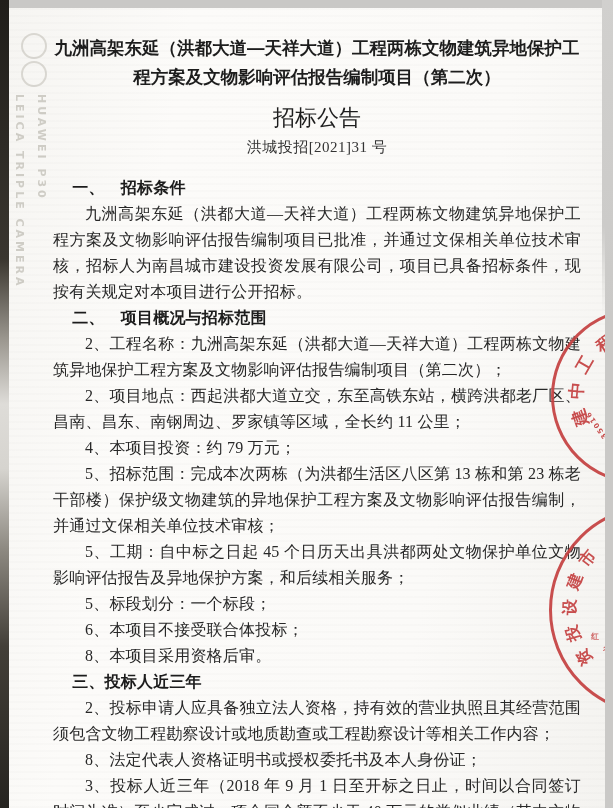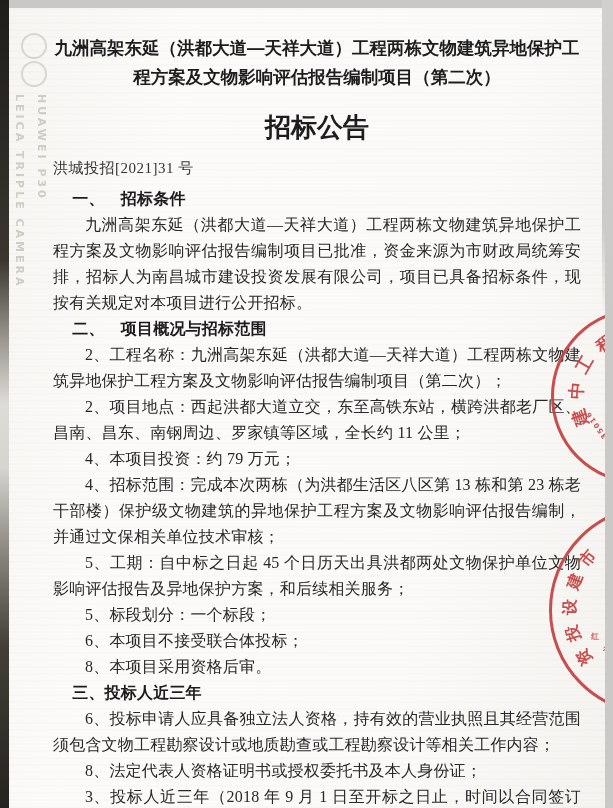--- a/index.html
+++ b/index.html
@@ -24,28 +24,28 @@
   .wm-ring.r2{left:12px;top:53px;}
   .wm-col{position:absolute;writing-mode:vertical-rl;color:#cfcdc6;font-weight:bold;
      font-family:"DejaVu Sans",sans-serif;font-size:11px;letter-spacing:3px;
      text-transform:uppercase;user-select:none;}
   .wm-a{left:26px;top:86px;}
   .wm-b{left:4px;top:86px;}
   
   .content{position:relative;z-index:1;padding:26px 24px 0 44px;color:#262626;}
   .doc-title{font-family:"Liberation Sans",sans-serif;font-size:17.5px;font-weight:bold;
      line-height:29px;text-align:center;color:#1d1d1d;}
-  .notice-type{font-family:"Liberation Sans",sans-serif;font-size:26px;font-weight:bold;
-     line-height:30px;text-align:center;margin-top:20px;color:#1d1d1d;}
-  .doc-number{font-size:15px;line-height:21px;text-align:left;margin-top:16px;
+  .notice-type{font-family:"Liberation Sans",sans-serif;font-size:22px;font-weight:normal;
+     line-height:30px;text-align:center;margin-top:11px;color:#1d1d1d;}
+  .doc-number{font-size:15px;line-height:21px;text-align:center;margin-top:4px;
      letter-spacing:0.5px;color:#333;}
   .sec{font-size:16px;line-height:26px;text-align:justify;margin:0;letter-spacing:0.2px;}
   .sec.h{font-family:"Liberation Sans",sans-serif;font-weight:bold;text-indent:1.2em;color:#1c1c1c;}
   .sec.p{text-indent:2em;color:#282828;}
-  .sec.first{margin-top:7px;}
+  .sec.first{margin-top:17px;}
   
   .seal{position:absolute;border-radius:50%;z-index:2;filter:blur(0.3px);opacity:0.93;}
   .seal-1{left:542px;top:300px;width:170px;height:170px;border:3px solid #c54242;}
   .seal-2{left:540px;top:497px;width:204px;height:204px;border:3.5px solid #c54242;}
   .seal .arc-ch{position:absolute;left:50%;top:50%;width:18px;height:18px;margin:-9px;
      color:#c54242;font-weight:bold;font-size:17px;line-height:18px;text-align:center;
      font-family:"Liberation Sans",sans-serif;}
   .seal-2 .arc-ch{font-size:16px;}
   .seal .serial{position:absolute;left:50%;top:50%;margin:-5px -20px;width:40px;text-align:center;
      color:#c54242;font-size:7px;font-weight:bold;letter-spacing:1.5px;
@@ -70,32 +70,32 @@
     <div class="wm-ring r2"></div>
     <div class="wm-col wm-a">HUAWEI P30</div>
     <div class="wm-col wm-b">LEICA TRIPLE CAMERA</div>
 
     <div class="content">
       <div class="doc-title">九洲高架东延（洪都大道—天祥大道）工程两栋文物建筑异地保护工程方案及文物影响评估报告编制项目（第二次）</div>
       <div class="notice-type">招标公告</div>
       <div class="doc-number">洪城投招[2021]31 号</div>
 
       <p class="sec h first">一、　招标条件</p>
-      <p class="sec p">九洲高架东延（洪都大道—天祥大道）工程两栋文物建筑异地保护工程方案及文物影响评估报告编制项目已批准，资金来源为市财政局统筹安排，招标人为南昌城市建设投资发展有限公司，项目已具备招标条件，现按有关规定对本项目进行公开招标。</p>
+      <p class="sec p">九洲高架东延（洪都大道—天祥大道）工程两栋文物建筑异地保护工程方案及文物影响评估报告编制项目已批准，并通过文保相关单位技术审核，招标人为南昌城市建设投资发展有限公司，项目已具备招标条件，现按有关规定对本项目进行公开招标。</p>
       <p class="sec h">二、　项目概况与招标范围</p>
       <p class="sec p">2、工程名称：九洲高架东延（洪都大道—天祥大道）工程两栋文物建筑异地保护工程方案及文物影响评估报告编制项目（第二次）；</p>
       <p class="sec p">2、项目地点：西起洪都大道立交，东至高铁东站，横跨洪都老厂区、昌南、昌东、南钢周边、罗家镇等区域，全长约 11 公里；</p>
       <p class="sec p">4、本项目投资：约 79 万元；</p>
-      <p class="sec p">4、招标范围：完成本次两栋（为洪都生活区八区第 13 栋和第 23 栋老干部楼）保护级文物建筑的异地保护工程方案及文物影响评估报告编制，并通过文保相关单位技术审核；</p>
+      <p class="sec p">5、招标范围：完成本次两栋（为洪都生活区八区第 13 栋和第 23 栋老干部楼）保护级文物建筑的异地保护工程方案及文物影响评估报告编制，并通过文保相关单位技术审核；</p>
       <p class="sec p">5、工期：自中标之日起 45 个日历天出具洪都两处文物保护单位文物影响评估报告及异地保护方案，和后续相关服务；</p>
       <p class="sec p">5、标段划分：一个标段；</p>
       <p class="sec p">6、本项目不接受联合体投标；</p>
       <p class="sec p">8、本项目采用资格后审。</p>
       <p class="sec h">三、投标人近三年</p>
-      <p class="sec p">6、投标申请人应具备独立法人资格，持有效的营业执照且其经营范围须包含文物工程勘察设计或地质勘查或工程勘察设计等相关工作内容；</p>
+      <p class="sec p">2、投标申请人应具备独立法人资格，持有效的营业执照且其经营范围须包含文物工程勘察设计或地质勘查或工程勘察设计等相关工作内容；</p>
       <p class="sec p">8、法定代表人资格证明书或授权委托书及本人身份证；</p>
       <p class="sec p">3、投标人近三年（2018 年 9 月 1 日至开标之日止，时间以合同签订时间为准）至少完成过一项合同金额不少于 40 万元的类似业绩（其中文物建筑异地保护工</p>
     </div>
 
     <div class="seal seal-1">
       <span class="arc-ch" style="transform:rotate(-33deg) translateY(-62px) rotate(0deg);">程</span>
       <span class="arc-ch" style="transform:rotate(-60deg) translateY(-62px);">工</span>
       <span class="arc-ch" style="transform:rotate(-85deg) translateY(-62px);">中</span>
       <span class="arc-ch" style="transform:rotate(-110deg) translateY(-62px);">建</span>
       <span class="serial" style="transform:rotate(-125deg) translateY(-52px);">35016</span>

